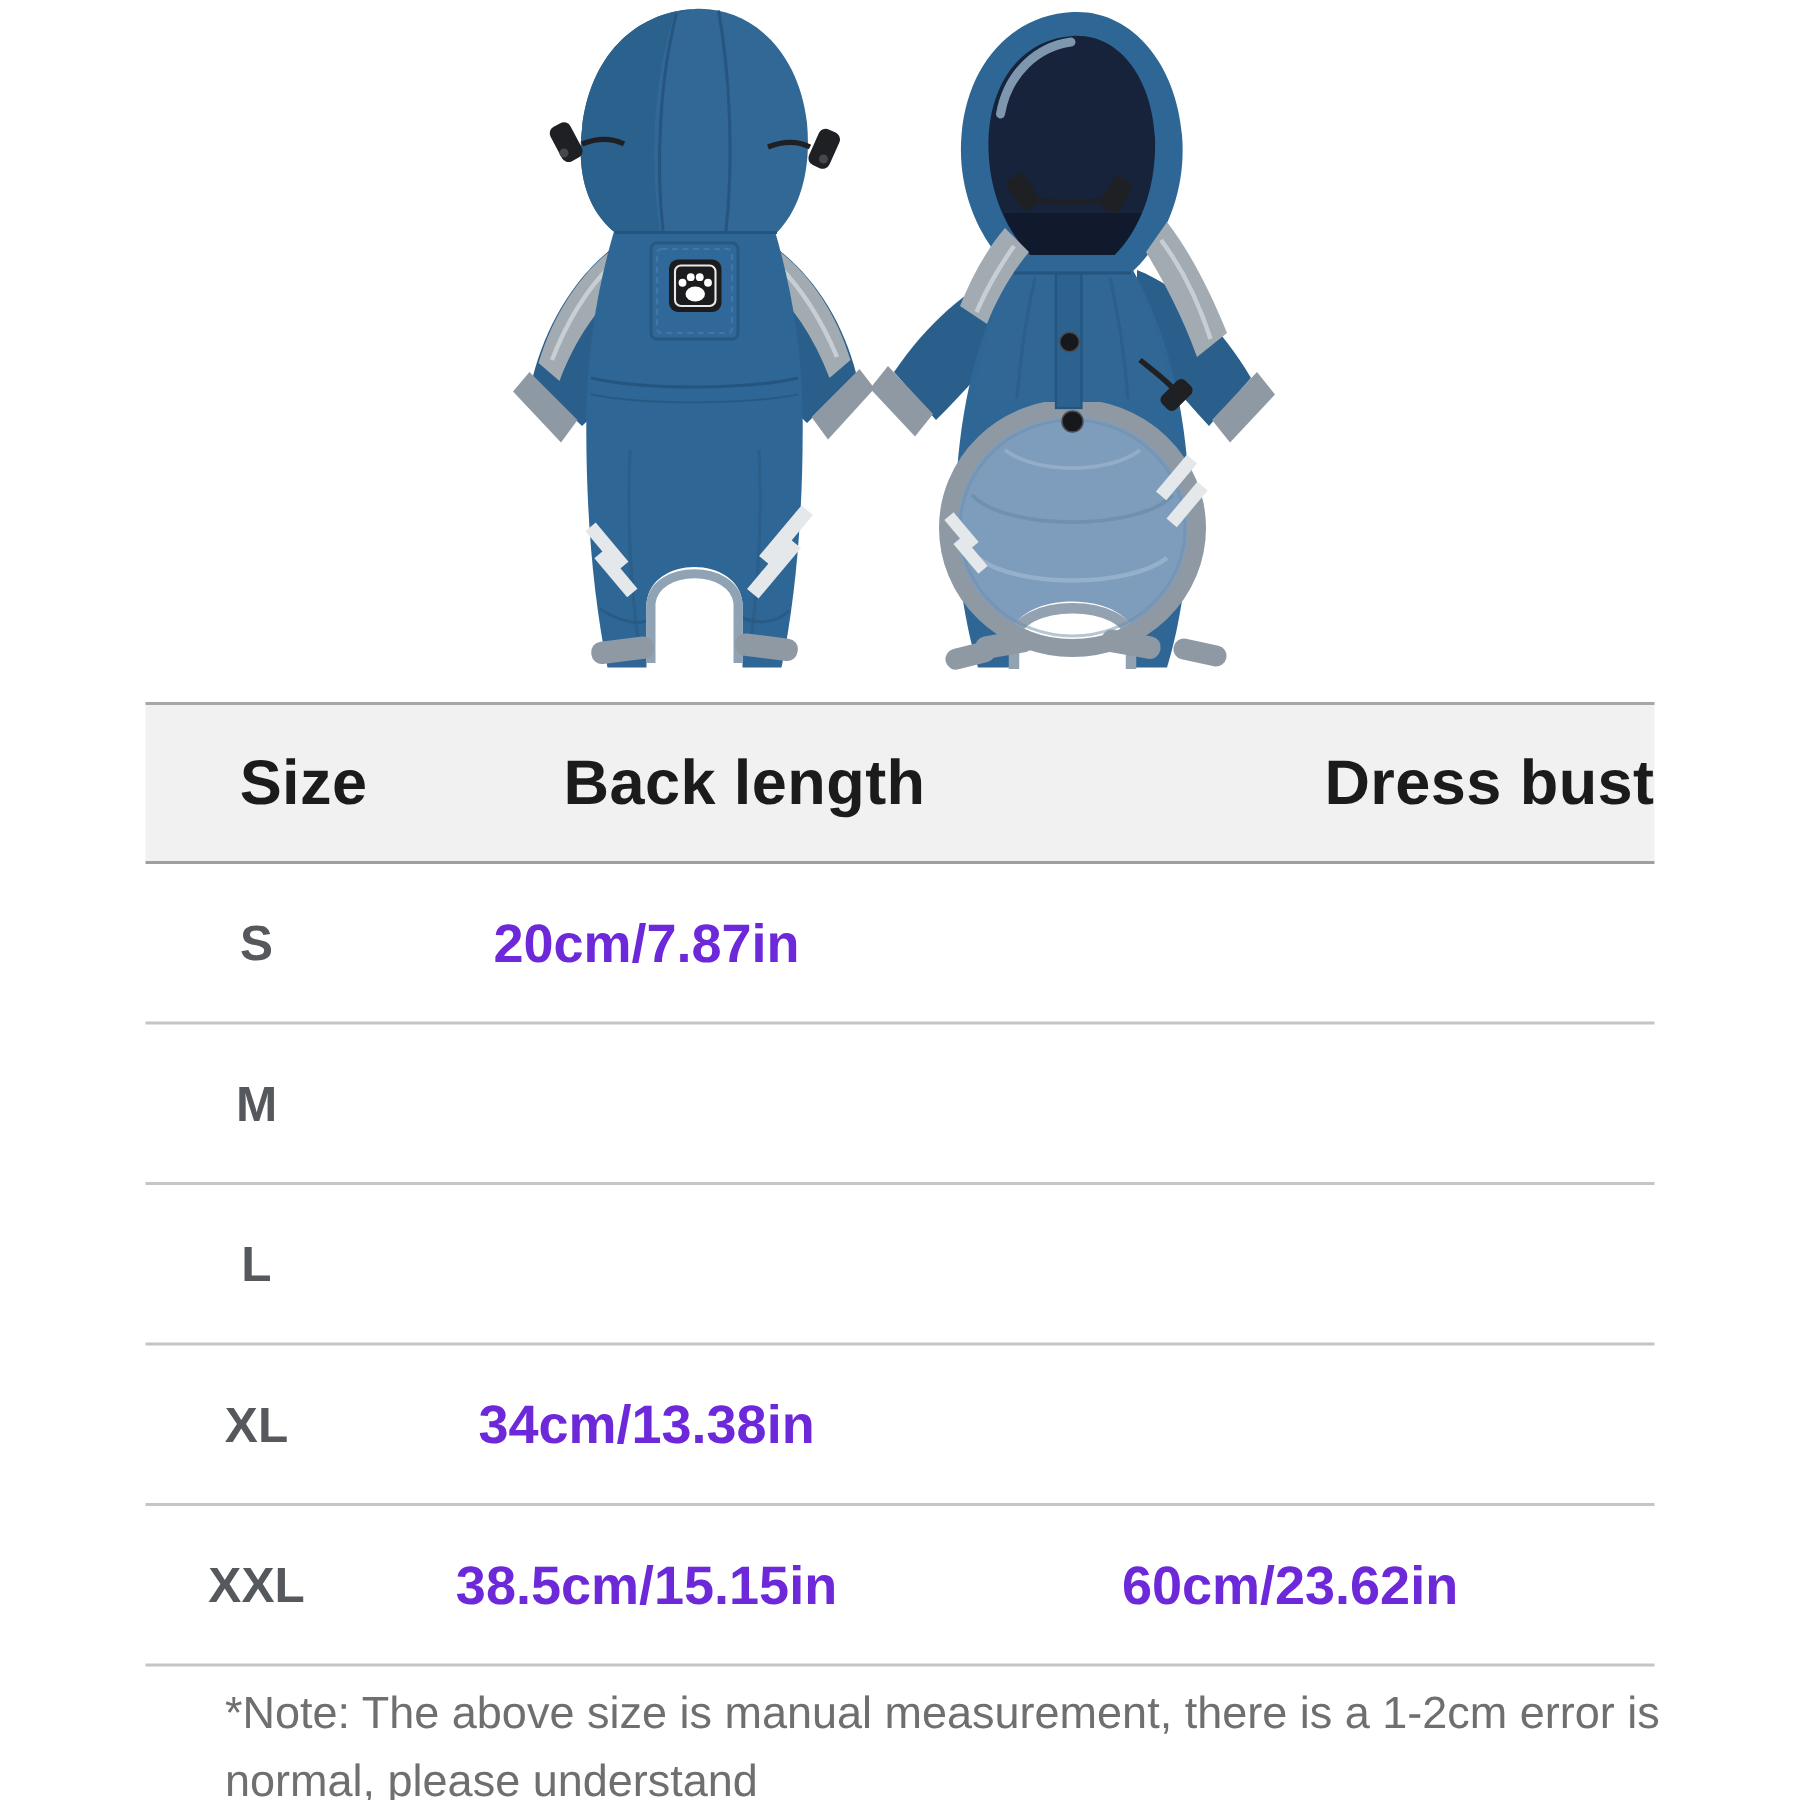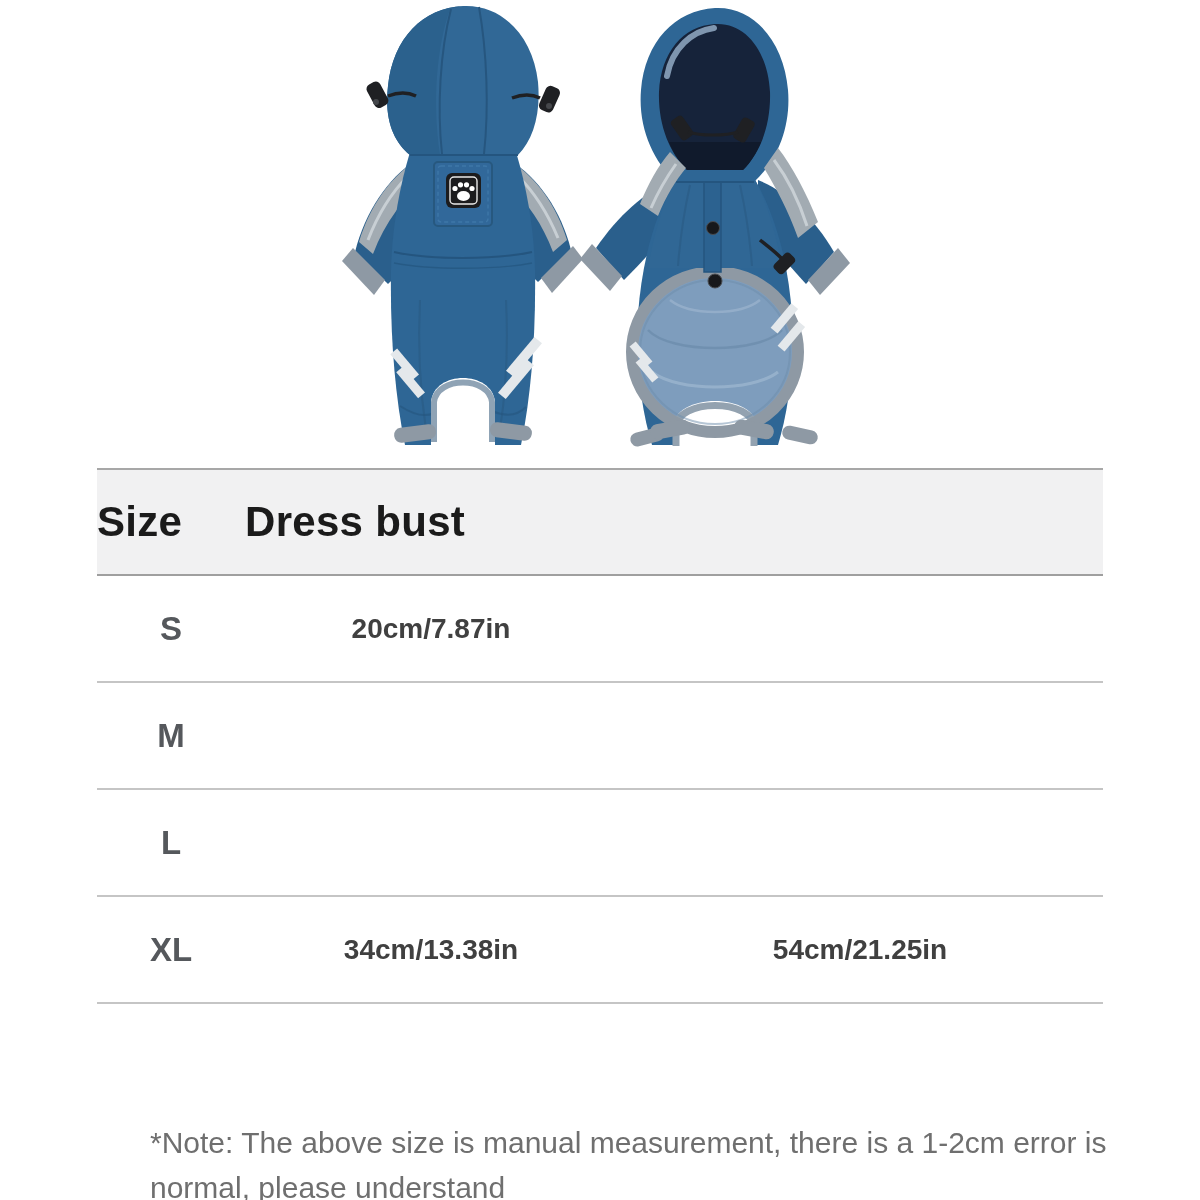--- a/index.html
+++ b/index.html
@@ -7,27 +7,27 @@
     width:1200px;height:1200px;position:relative;overflow:hidden;
     background:#ffffff;
     font-family:"Liberation Sans","DejaVu Sans",sans-serif;
   }
   .photo-wrap{position:absolute;left:330px;top:0;width:560px;height:465px;}
   .size-table{position:absolute;left:97px;top:468px;width:1006px;}
   .thead{
     display:grid;grid-template-columns:148px 372px 486px;height:104px;align-items:center;
     background:#f1f1f2;border-top:2px solid #a7a7a7;border-bottom:2px solid #9f9f9f;
   }
-  .th{text-align:left;font-size:42px;font-weight:700;color:#1b1b1b;letter-spacing:.3px;}
+  .th{text-align:right;font-size:42px;font-weight:700;color:#1b1b1b;letter-spacing:.3px;}
   .trow{
     display:grid;grid-template-columns:148px 372px 486px;height:105px;align-items:center;
     border-bottom:2px solid #c5c5c5;
   }
   .td-size{text-align:center;font-size:33px;font-weight:700;color:#55585c;}
-  .td-val{text-align:center;font-size:28px;font-weight:700;color:#404040;}
+  .td-val{text-align:center;font-size:36px;font-weight:700;color:#6d28d9;}
   .note{
     position:absolute;left:150px;top:1120px;width:1000px;
     font-size:30px;line-height:45px;color:#6f6f6f;
   }
 </style>
 </head>
 <body>
 
 <div class="photo-wrap">
 <svg width="560" height="465" viewBox="0 0 560 465" xmlns="http://www.w3.org/2000/svg">
@@ -170,33 +170,38 @@
       <path d="M430,240 C440,248 448,254 453,260" stroke="#1f2023" stroke-width="3.5" fill="none"></path>
       <rect x="448" y="252" width="13" height="22" rx="4" fill="#1f2023" transform="rotate(45 454 263)"></rect>
     </g>
   </g>
 </svg>
 </div>
 
 <div class="size-table">
   <div class="thead">
     <div class="th">Size</div>
+    <div class="th">Back length</div>
     <div class="th">Dress bust</div>
   </div>
 
   <div class="trow">
     <div class="td-size">S</div>
     <div class="td-val">20cm/7.87in</div>
   </div>
   <div class="trow">
     <div class="td-size">M</div>
   </div>
   <div class="trow">
     <div class="td-size">L</div>
   </div>
   <div class="trow">
     <div class="td-size">XL</div>
     <div class="td-val">34cm/13.38in</div>
-    <div class="td-val">54cm/21.25in</div>
+  </div>
+  <div class="trow">
+    <div class="td-size">XXL</div>
+    <div class="td-val">38.5cm/15.15in</div>
+    <div class="td-val">60cm/23.62in</div>
   </div>
 </div>
 
 <div class="note">*Note: The above size is manual measurement, there is a 1-2cm error is normal, please understand</div>
 
 </body></html>

